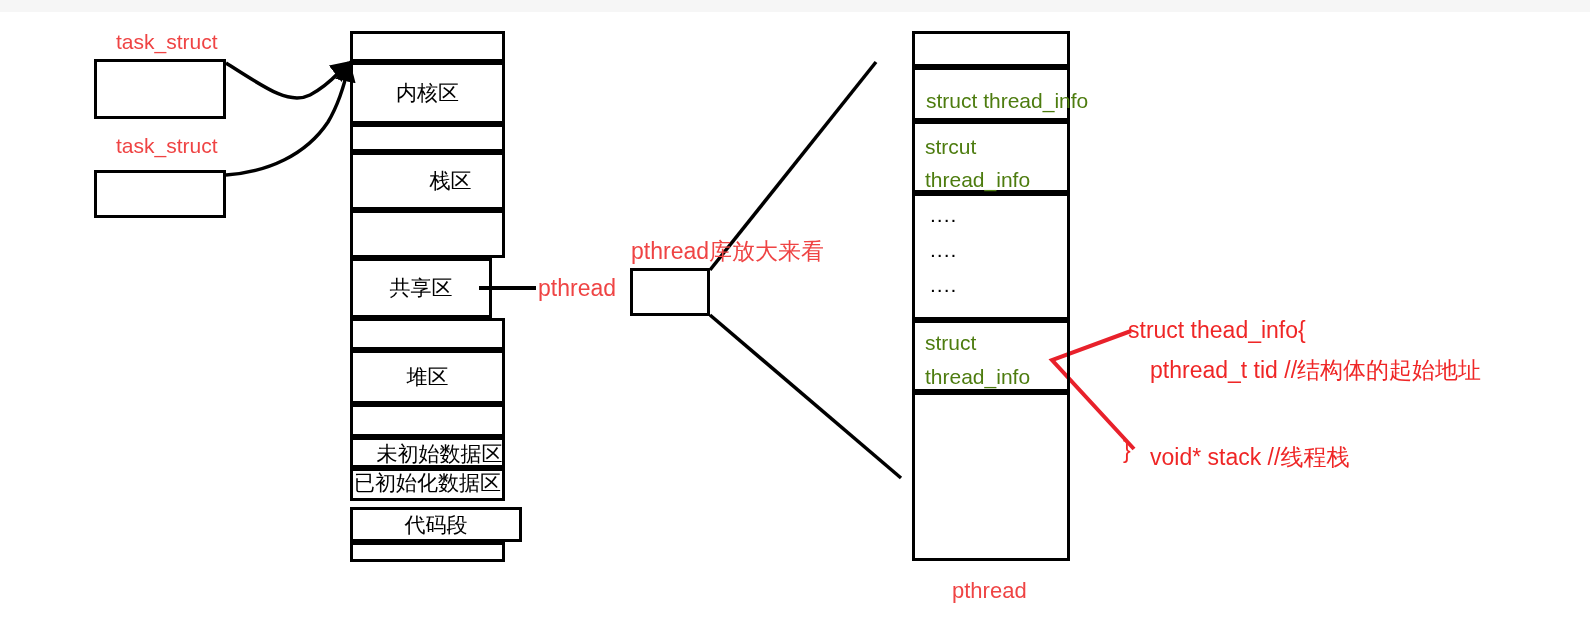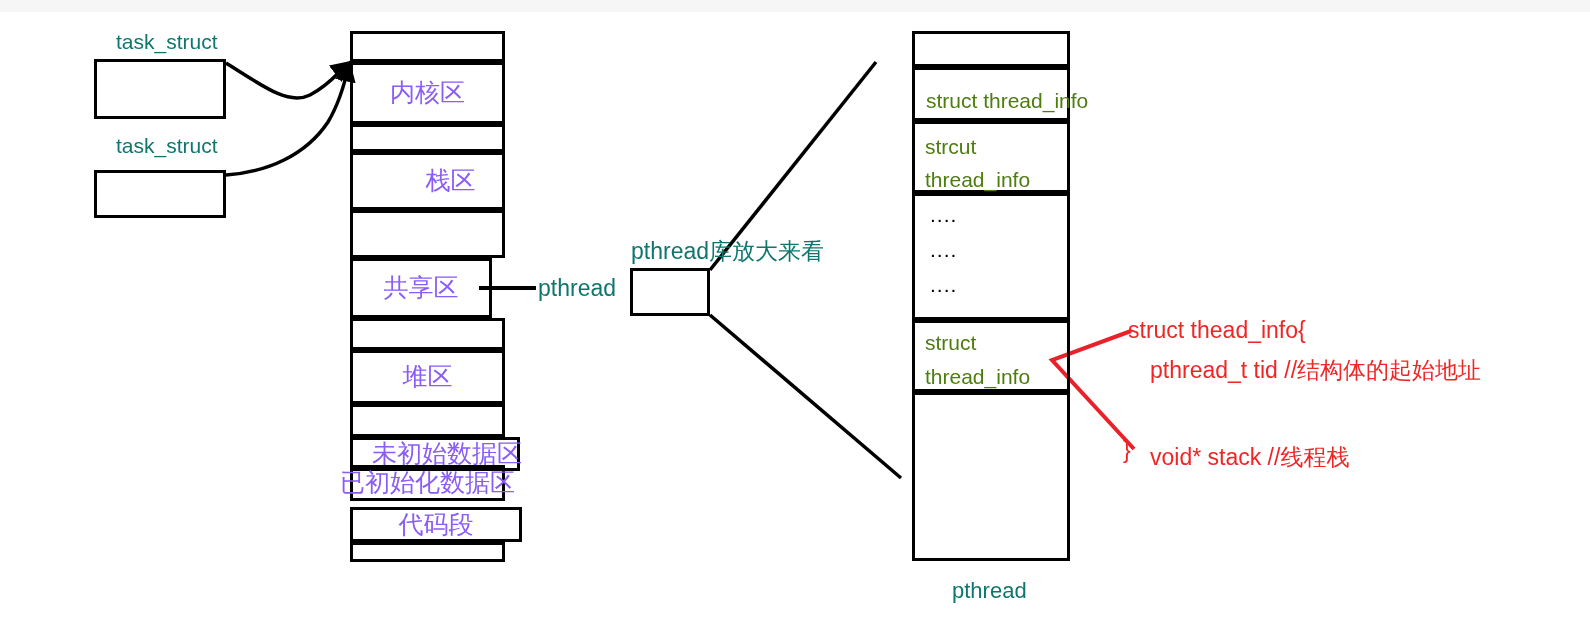--- a/index.html
+++ b/index.html
@@ -35,42 +35,42 @@
   .cell {
     position: absolute;
     box-sizing: border-box;
     border: 3px solid #000000;
     background: transparent;
     display: flex;
     align-items: center;
     justify-content: center;
   }
   .cell-label {
-    font-size: 25px;
-    color: #8b5cf6;
+    font-size: 21px;
+    color: #000000;
     white-space: nowrap;
     line-height: 1.1;
   }
   .rcell {
     position: absolute;
     box-sizing: border-box;
     border: 3px solid #000000;
     background: transparent;
   }
   .rcell-text {
     position: absolute;
     font-size: 21px;
     color: #4d7c0f;
     white-space: nowrap;
     line-height: 1.35;
   }
   .freetext {
     position: absolute;
     font-size: 21px;
-    color: #0f766e;
+    color: #ef4444;
     white-space: nowrap;
     line-height: 1.2;
   }
   .redtext {
     position: absolute;
     font-size: 23px;
     color: #ef2626;
     white-space: nowrap;
     line-height: 1.2;
   }
@@ -134,21 +134,21 @@
     </div>
     <div class="cell" style="left:350px; top:318px; width:155px; height:32px;">
       <span class="cell-label"></span>
     </div>
     <div class="cell" style="left:350px; top:350px; width:155px; height:54px;">
       <span class="cell-label">堆区</span>
     </div>
     <div class="cell" style="left:350px; top:404px; width:155px; height:33px;">
       <span class="cell-label"></span>
     </div>
-    <div class="cell" style="left:350px; top:437px; width:170px; height:34px;padding-left:24px;">
+    <div class="cell" style="left:350px; top:437px; width:155px; height:34px;padding-left:24px;">
       <span class="cell-label">未初始数据区</span>
     </div>
     <div class="cell" style="left:350px; top:465px; width:155px; height:36px;">
       <span class="cell-label">已初始化数据区</span>
     </div>
     <div class="cell" style="left:350px; top:507px; width:172px; height:35px;">
       <span class="cell-label">代码段</span>
     </div>
     <div class="cell" style="left:350px; top:542px; width:155px; height:20px;">
       <span class="cell-label"></span>

